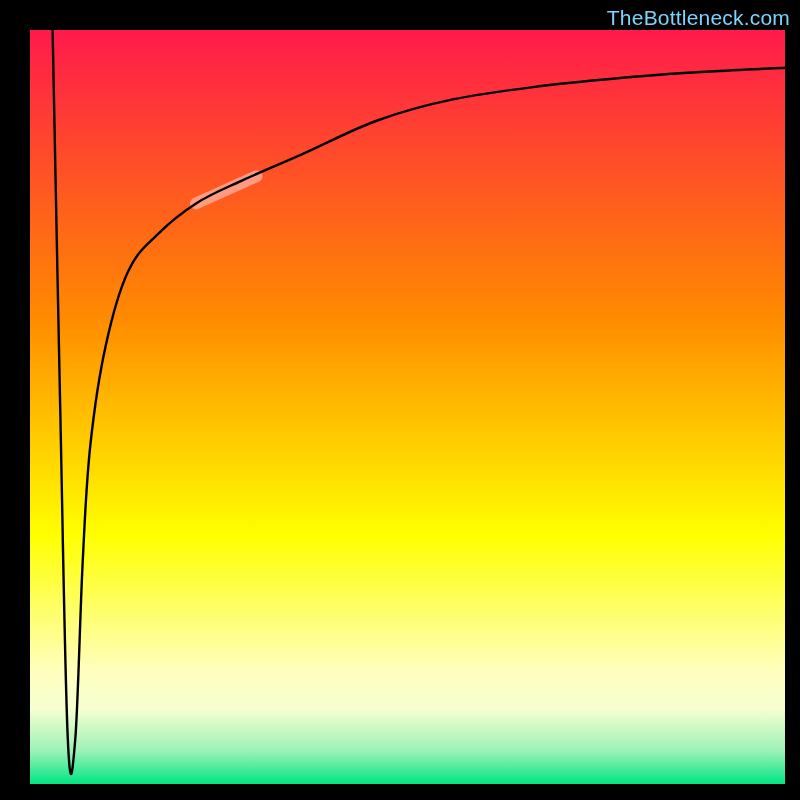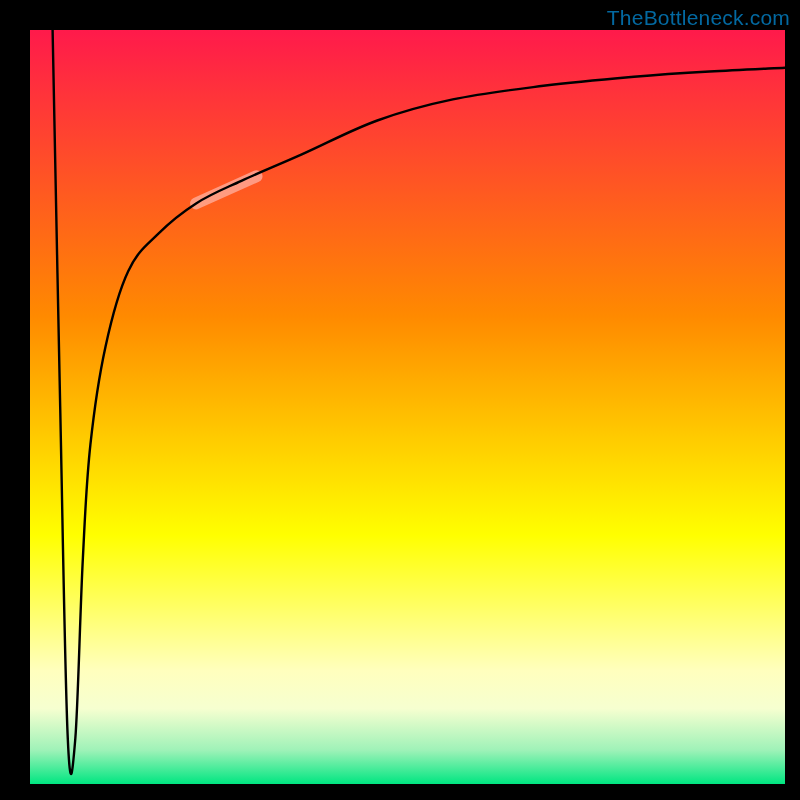--- a/index.html
+++ b/index.html
@@ -8,21 +8,21 @@
     height: 800px;
     background: #000;
     font-family: Arial, Helvetica, sans-serif;
     position: relative;
     overflow: hidden;
   }
   .watermark {
     position: absolute;
     top: 6px;
     right: 10px;
-    color: #0369a1;
+    color: #7dd3fc;
     font-size: 21px;
     font-weight: 400;
     letter-spacing: 0.2px;
     z-index: 10;
     user-select: none;
   }
   .chart-wrap {
     position: absolute;
     left: 0;
     top: 0;

